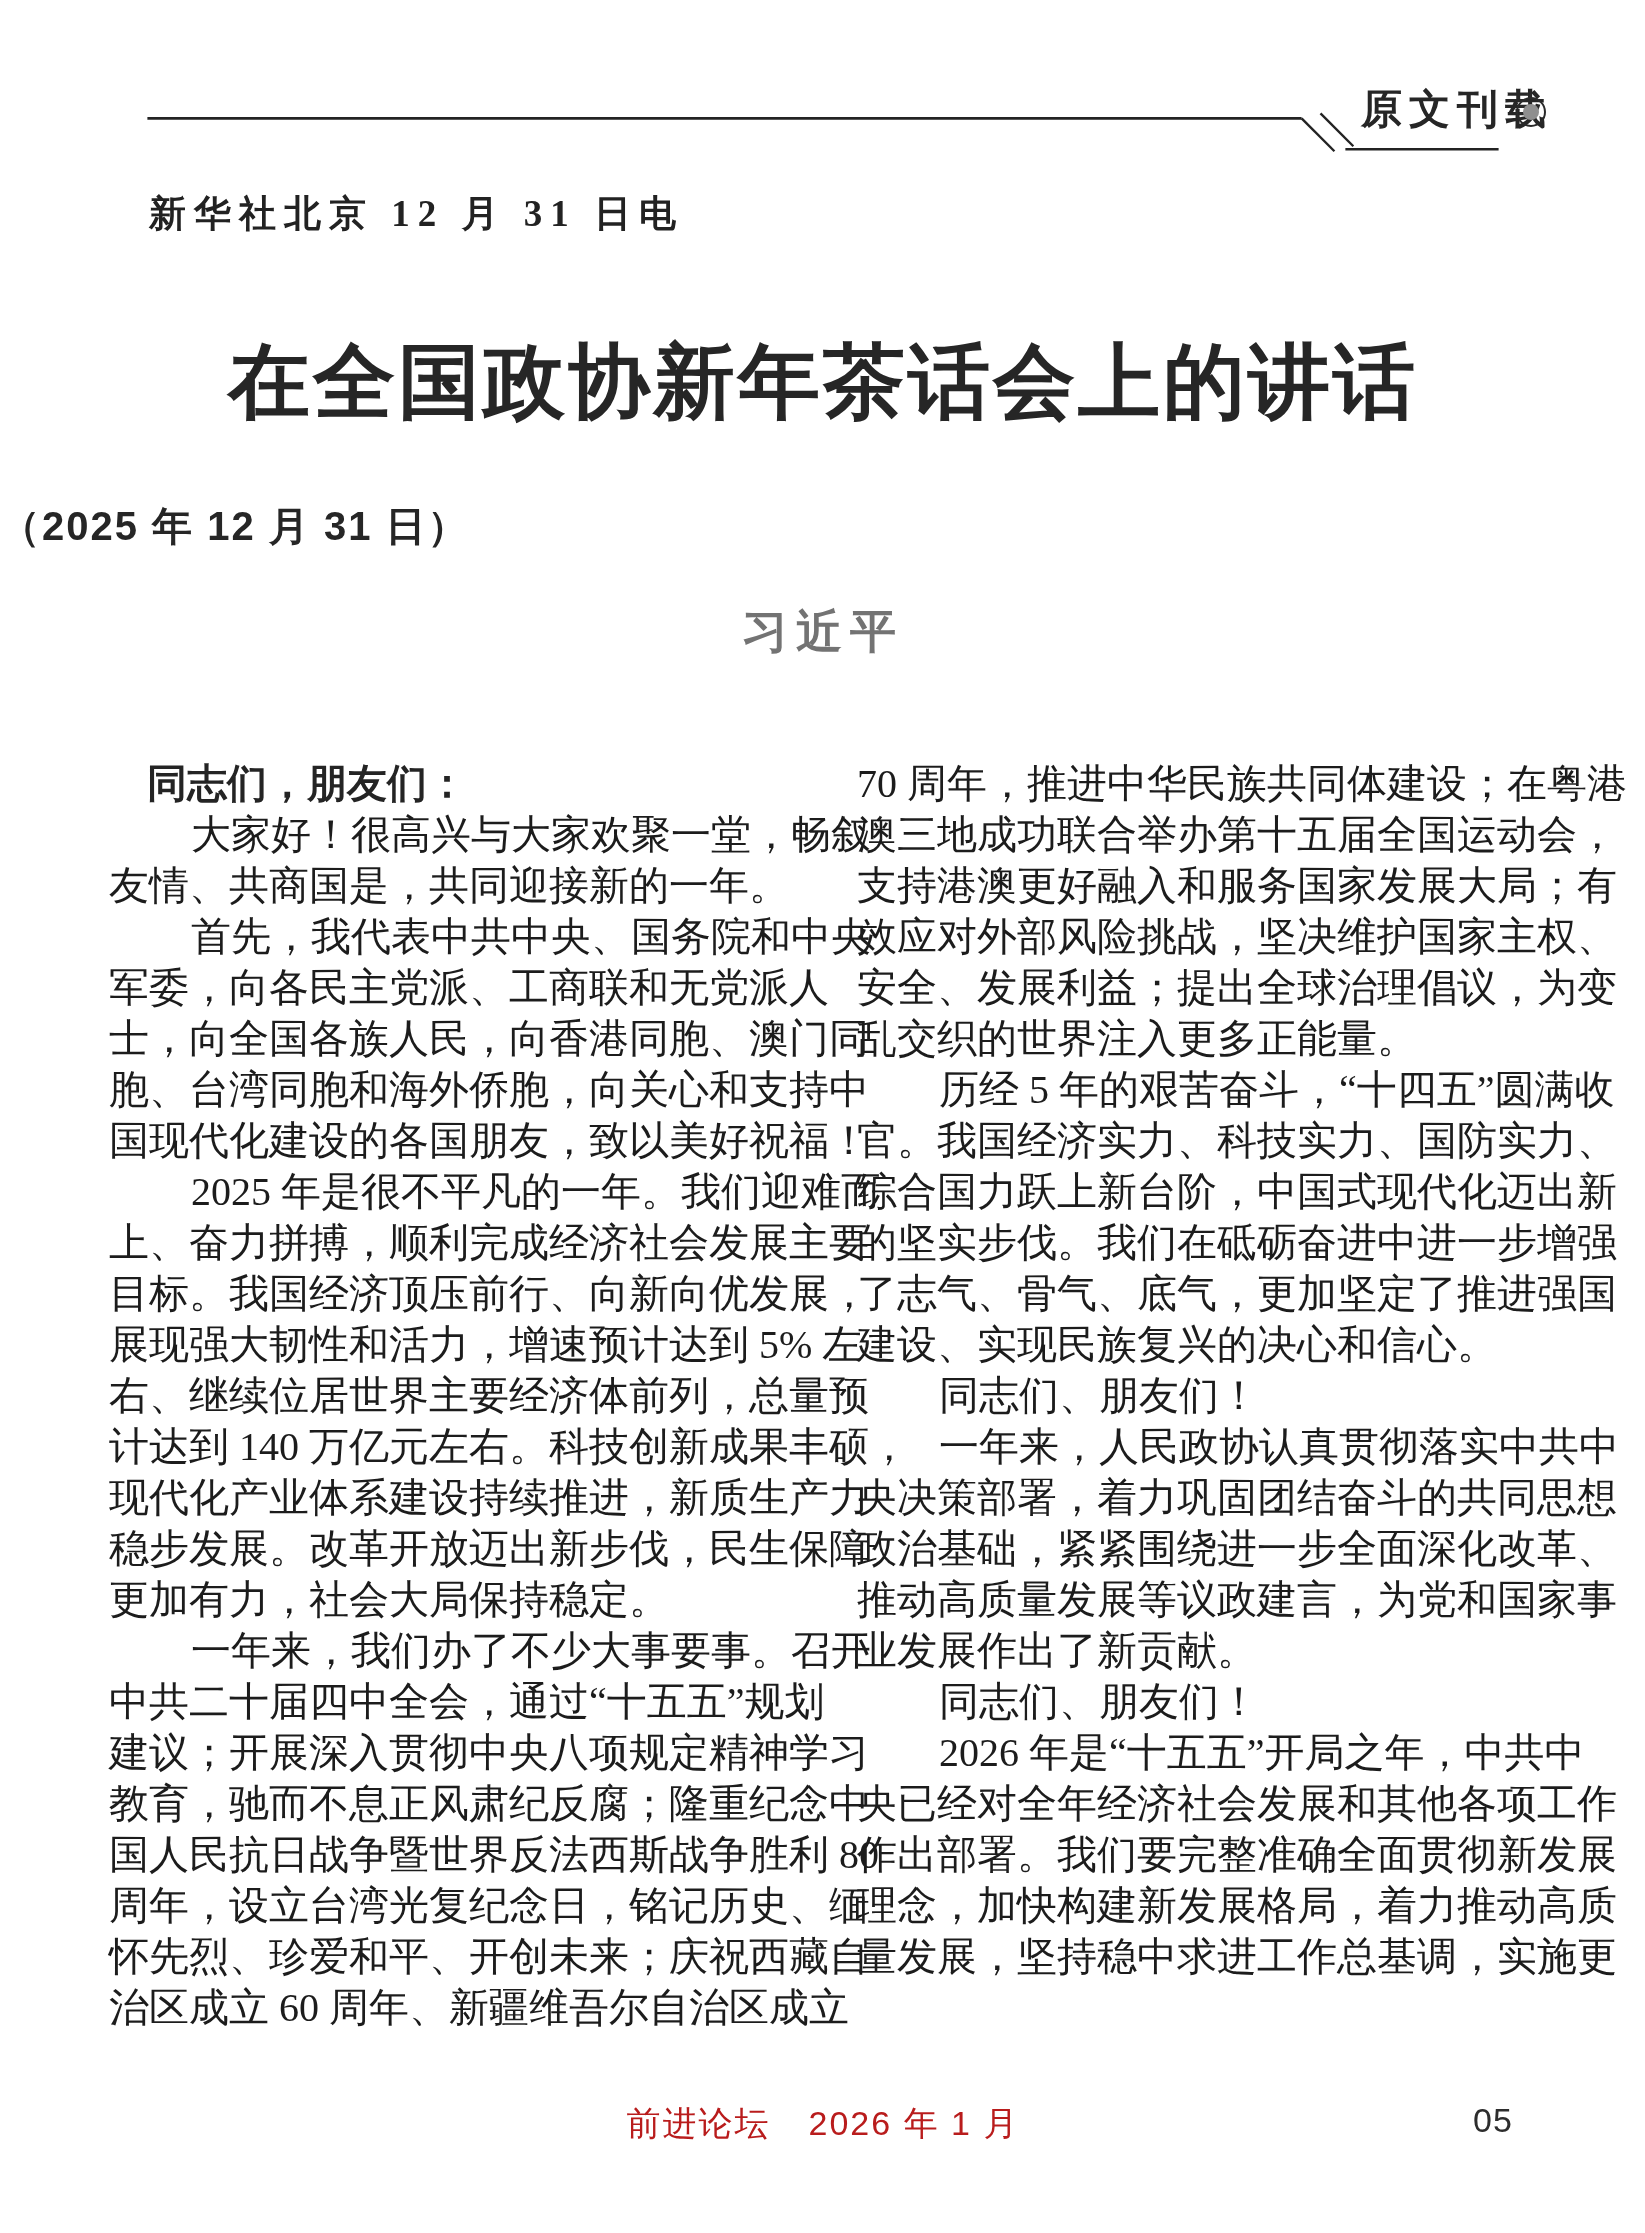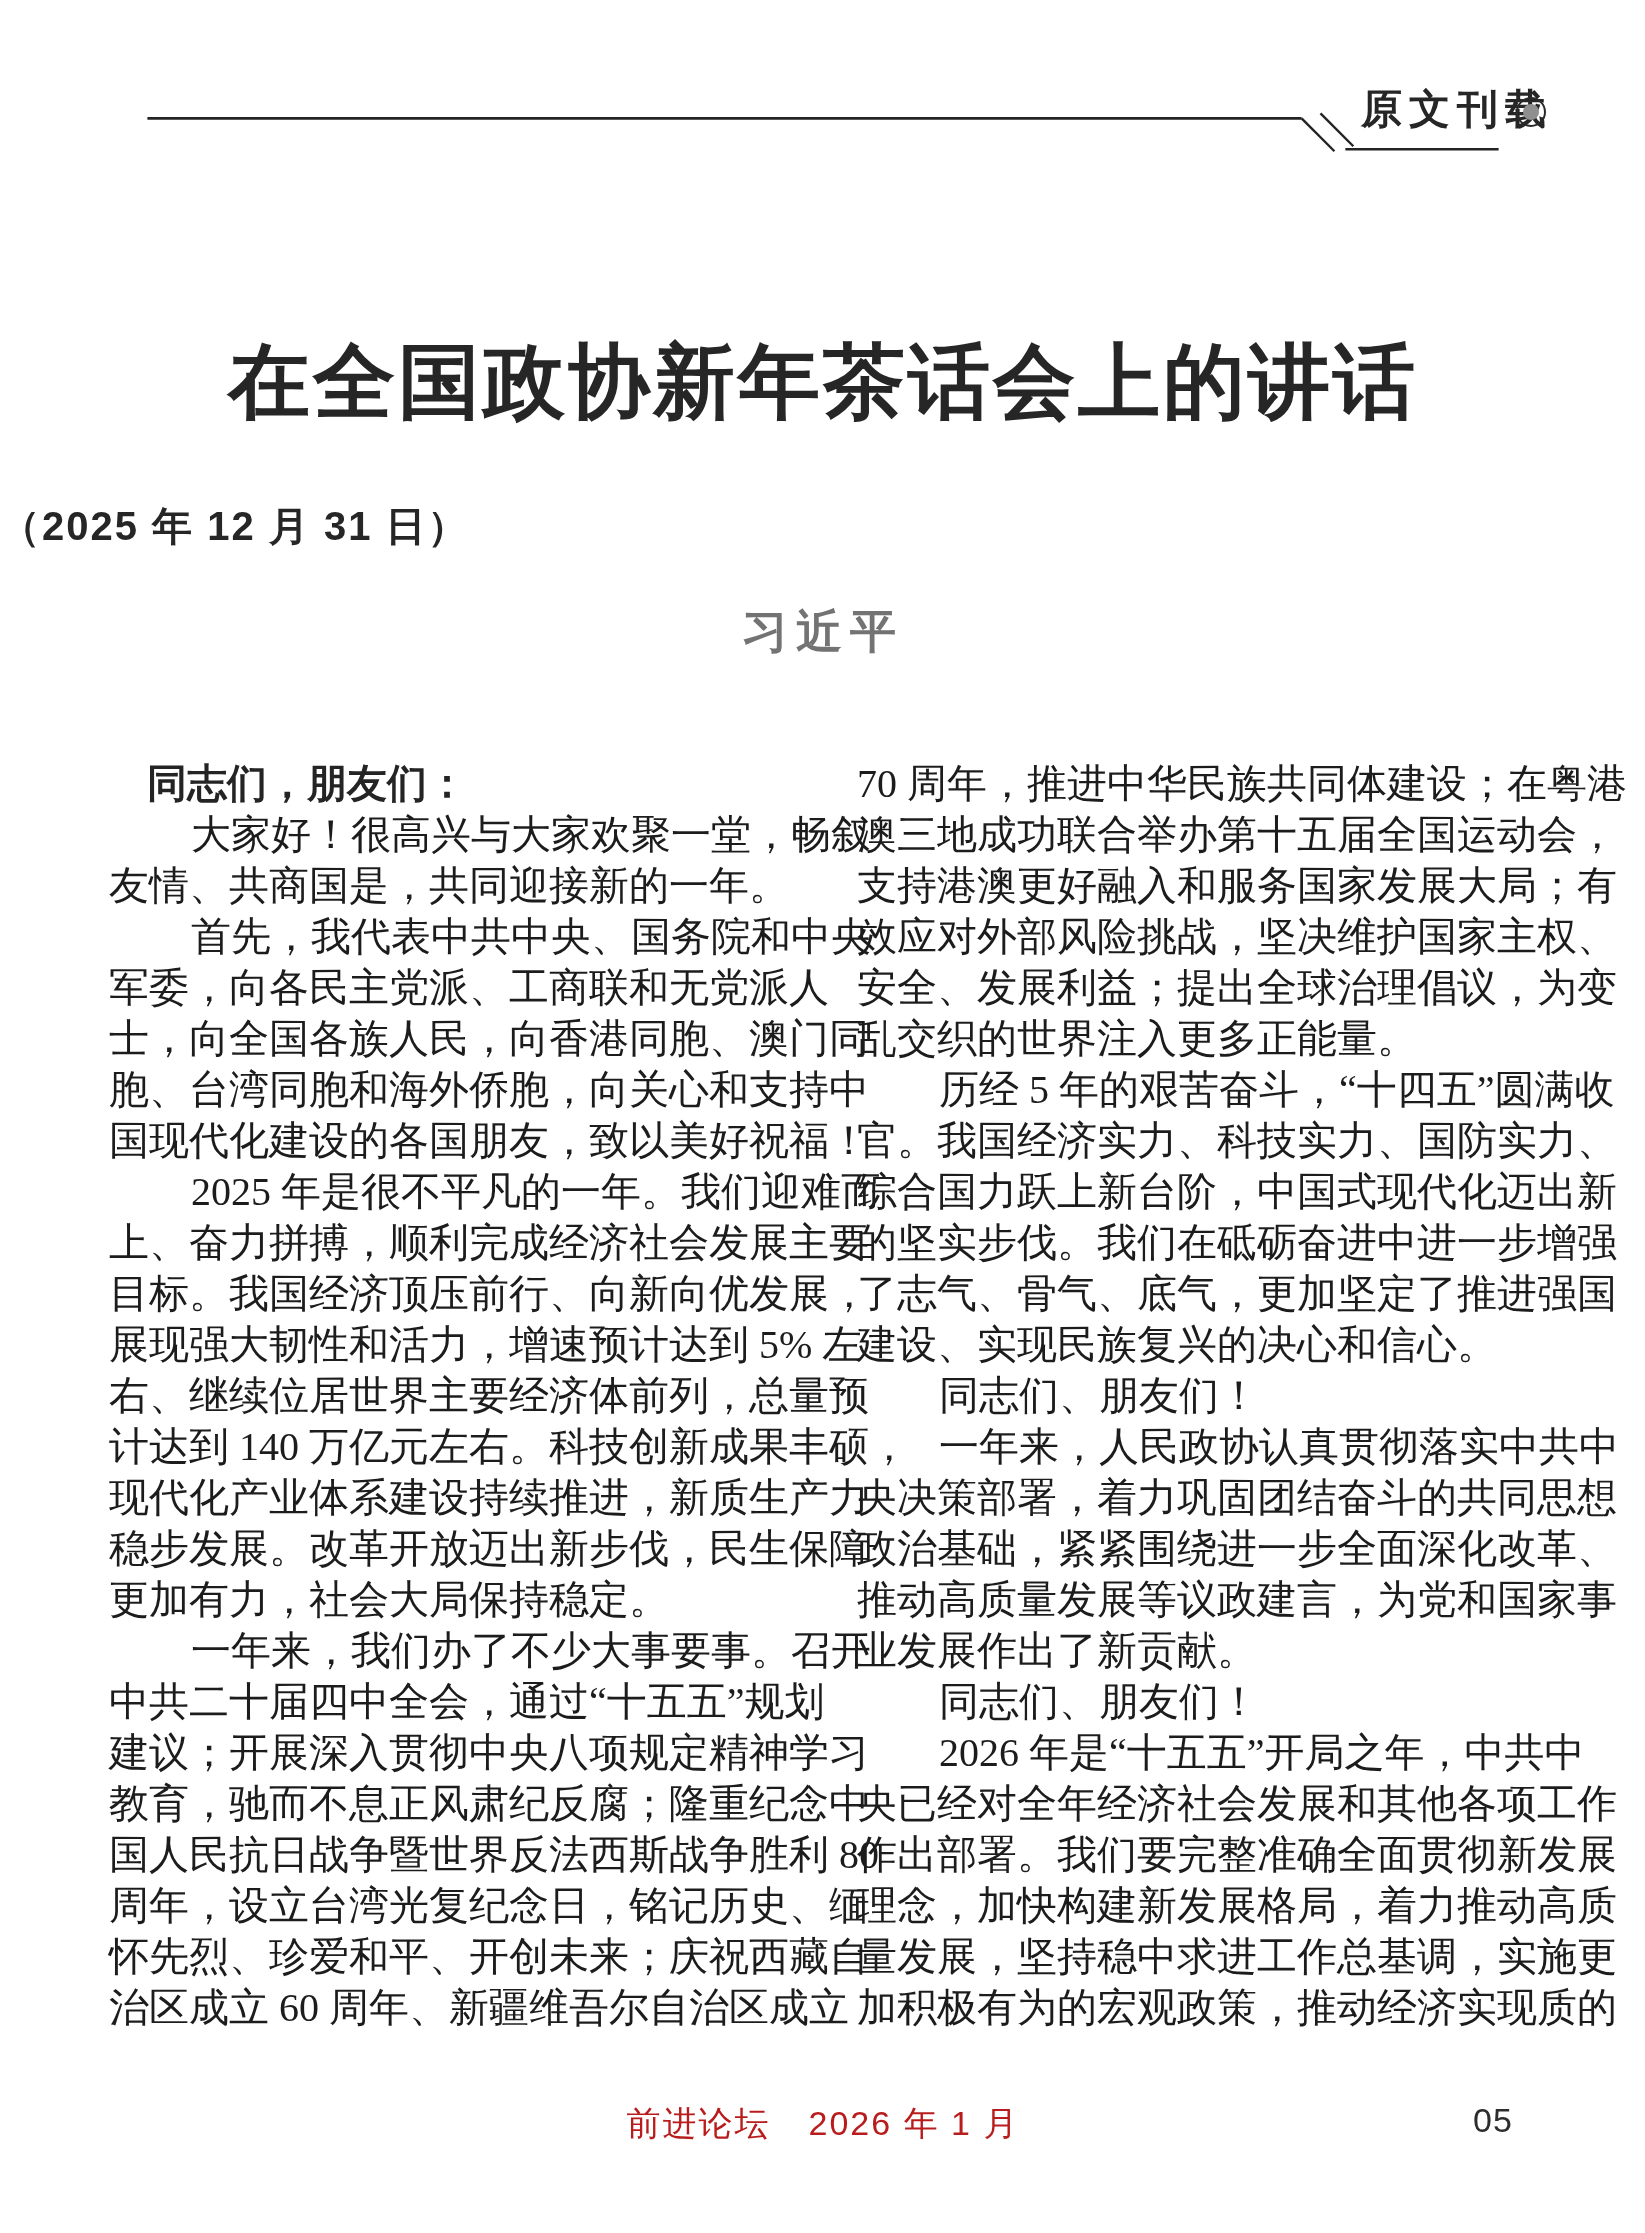--- a/index.html
+++ b/index.html
@@ -96,20 +96,21 @@
     <path d="M1327 114 L1360 147" stroke="#232323" stroke-width="2.4" fill="none"></path>
     <path d="M1352 150 H1506" stroke="#232323" stroke-width="2.4" fill="none"></path>
   </svg>
 
   <div class="header-tab-label">原文刊载</div>
 
   <div class="bullet-circle">
     <div class="inner"></div>
   </div>
 
+  <div class="dateline">新华社北京 12 月 31 日电</div>
 
   <div class="title">在全国政协新年茶话会上的讲话</div>
 
   <div class="title-date">（2025 年 12 月 31 日）</div>
 
   <div class="author">习近平</div>
 
   <div class="col left">
       <div class="line h i1">同志们，朋友们：</div>
       <div class="line i2">大家好！很高兴与大家欢聚一堂，畅叙</div>
@@ -156,21 +157,20 @@
       <div class="line">央决策部署，着力巩固团结奋斗的共同思想</div>
       <div class="line">政治基础，紧紧围绕进一步全面深化改革、</div>
       <div class="line">推动高质量发展等议政建言，为党和国家事</div>
       <div class="line">业发展作出了新贡献。</div>
       <div class="line i2">同志们、朋友们！</div>
       <div class="line i2">2026 年是“十五五”开局之年，中共中</div>
       <div class="line">央已经对全年经济社会发展和其他各项工作</div>
       <div class="line">作出部署。我们要完整准确全面贯彻新发展</div>
       <div class="line">理念，加快构建新发展格局，着力推动高质</div>
       <div class="line">量发展，坚持稳中求进工作总基调，实施更</div>
-      <div class="line">加积极有为的宏观政策，推动经济实现质的</div>
     </div>
 
   <div class="footer-center">
     <span>前进论坛</span>
     <span>2026 年 1 月</span>
   </div>
 
   <div class="page-number">05</div>
 
 </div>

